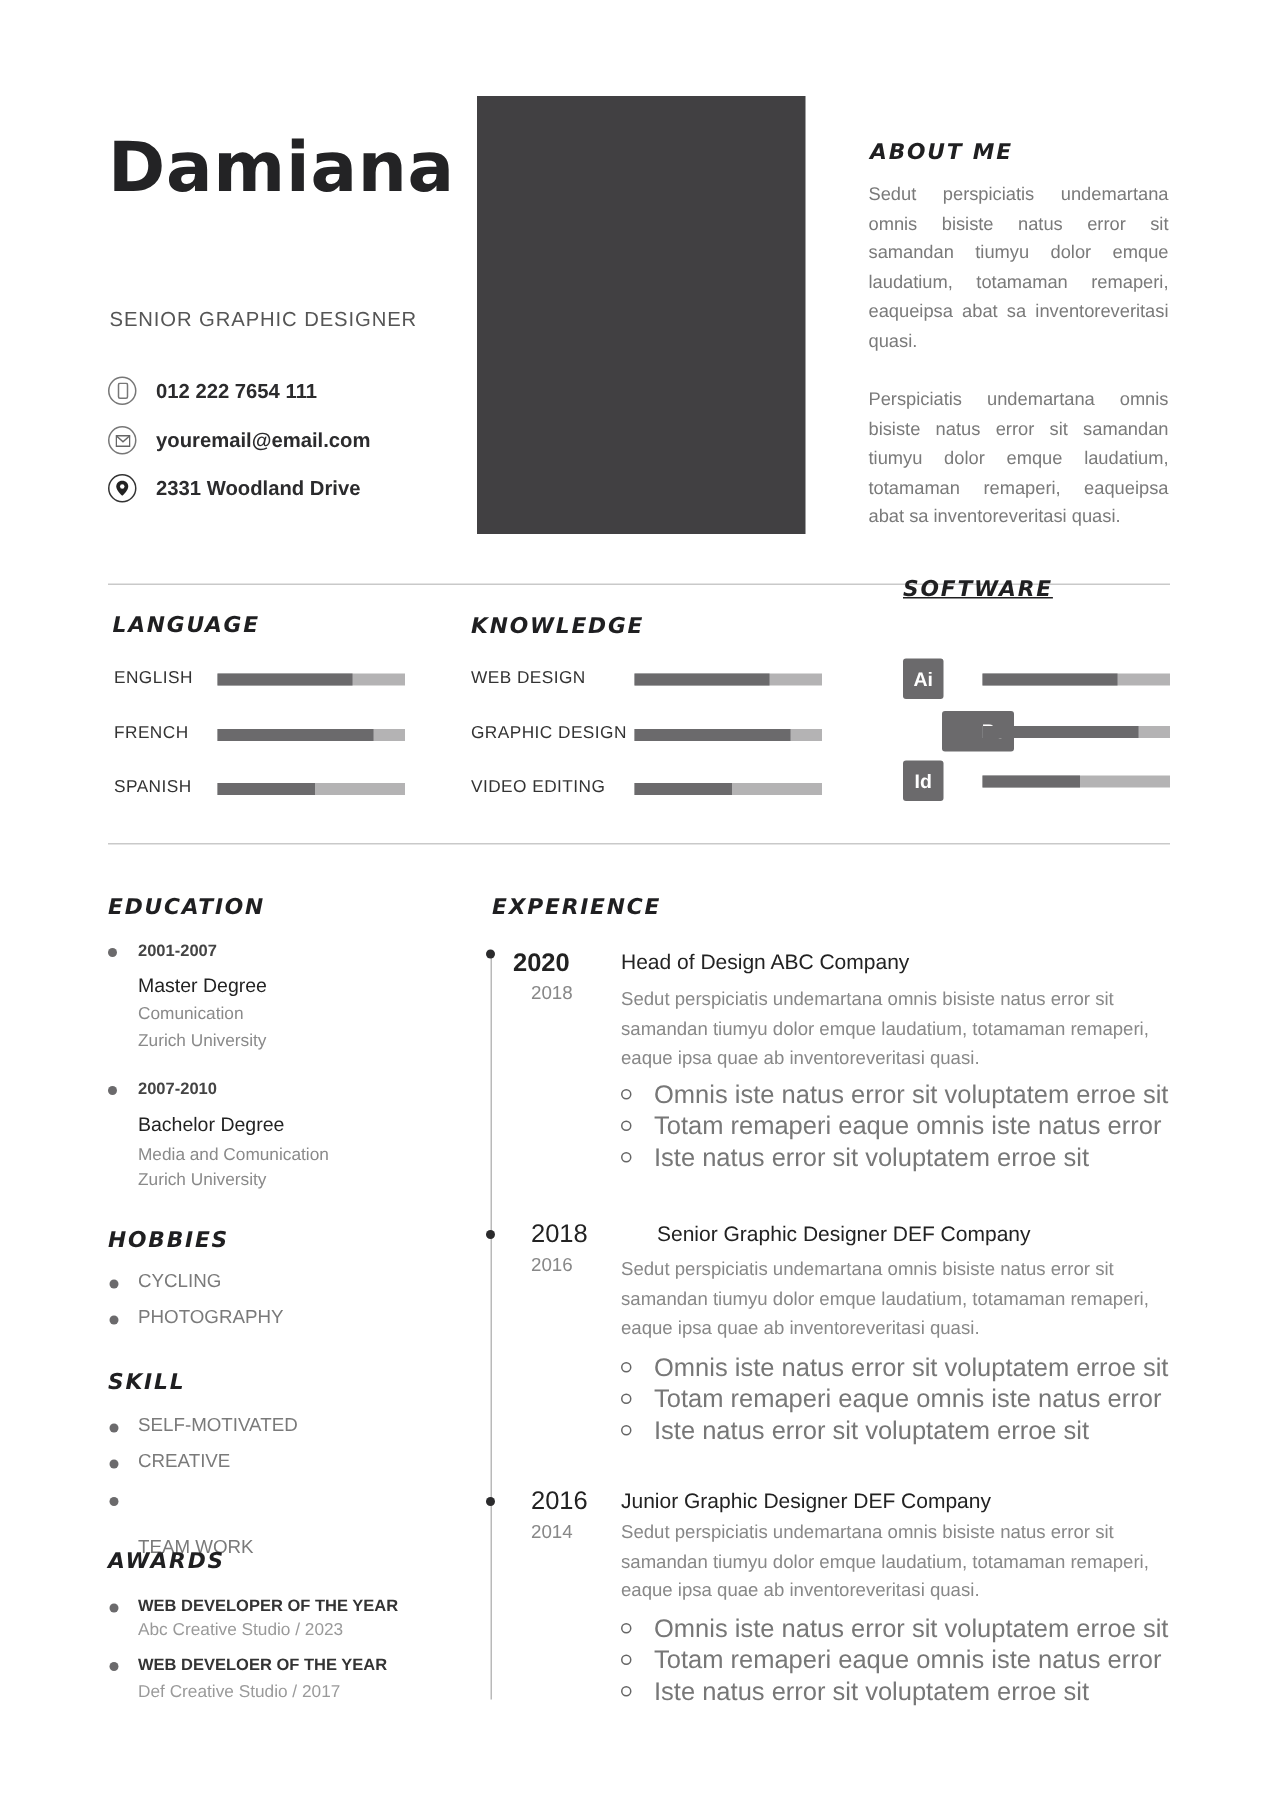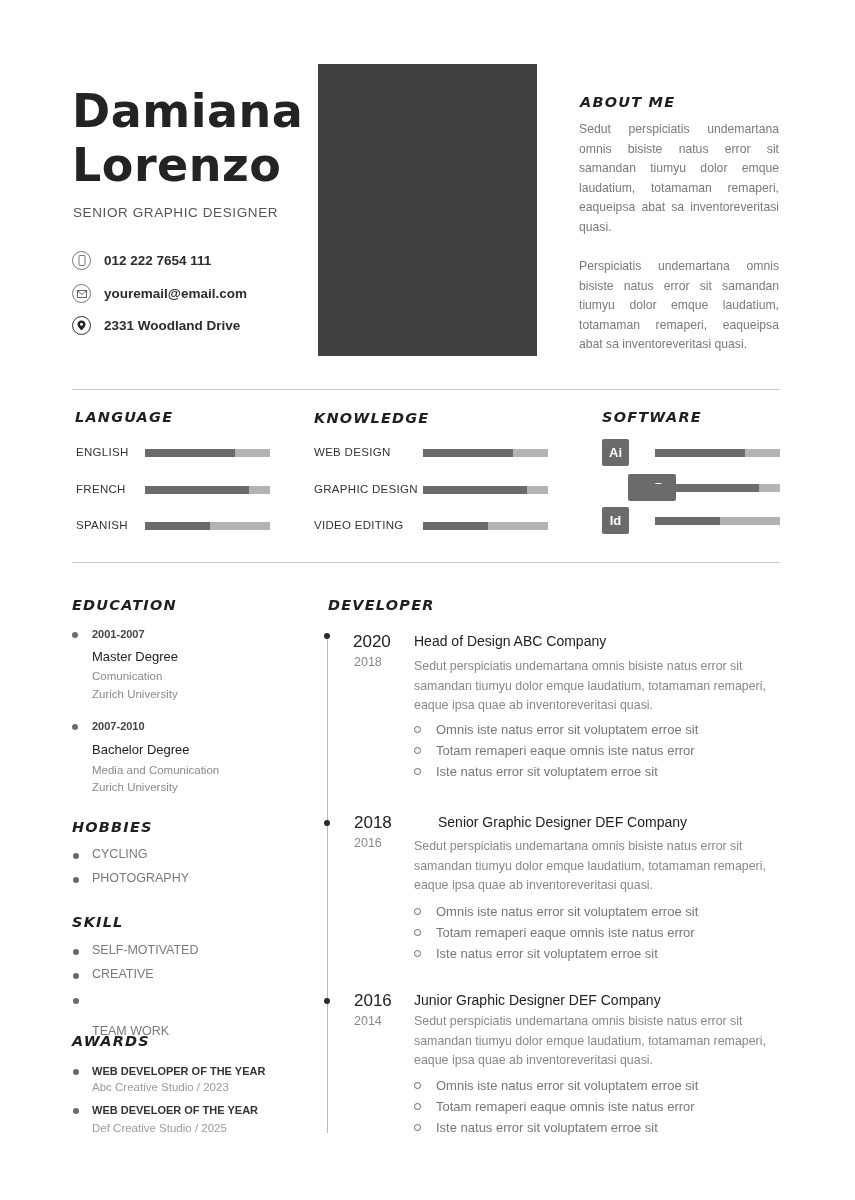--- a/index.html
+++ b/index.html
@@ -23,29 +23,28 @@
   .edu-sub{font-size:11.5px;color:#8a8a8a;line-height:18px;font-family:"Liberation Sans",sans-serif;}
   .li-text{font-size:12.5px;color:#7a7a7a;font-family:"Liberation Sans",sans-serif;}
   .aw-t{font-size:11px;font-weight:bold;color:#333;font-family:"Liberation Sans",sans-serif;}
   .aw-s{font-size:11.5px;color:#9a9a9a;font-family:"Liberation Sans",sans-serif;}
   .tl-line{left:327px;top:635px;width:1px;height:498px;background:#b9b9b9;}
   .tl-dot{width:6px;height:6px;border-radius:50%;background:#2b2b2d;}
   .y1{font-size:17px;color:#222;font-family:"Liberation Sans",sans-serif;}
   .y2{font-size:12.5px;color:#888;font-family:"Liberation Sans",sans-serif;}
   .job{font-size:14px;color:#222;font-family:"Liberation Sans",sans-serif;}
   .job-desc{width:368px;font-size:12.4px;line-height:19.5px;color:#888;font-family:"Liberation Sans",sans-serif;}
-  .bul{display:flex;align-items:center;font-size:13px;color:#777;height:21px;font-family:"Liberation Sans",sans-serif;}
+  .bul{display:flex;align-items:center;font-size:17px;color:#777;height:21px;font-family:"Liberation Sans",sans-serif;}
   .bul .ring{width:5px;height:5px;border:1.3px solid #666;border-radius:50%;margin-right:15px;}
 </style>
 </head>
 <body>
 
 <div class="abs name">
   <div>Damiana</div>
-  <div>Lorenzo</div>
 </div>
 <div class="abs title">SENIOR GRAPHIC DESIGNER</div>
 
 <div class="abs contact" style="top:251px;">
   <span class="ic">
       <svg width="8" height="11" viewBox="0 0 8 11">
         <rect x="1" y="0.5" width="6" height="10" rx="1" fill="none" stroke="#777" stroke-width="1"></rect>
       </svg>
     </span>
   <span>012 222 7654 111</span>
@@ -98,21 +97,21 @@
   </div>
 <div class="abs sk-label" style="left:314px;top:483px;">GRAPHIC DESIGN</div>
 <div class="abs bar" style="left:423px;top:486px;width:125px;">
     <div class="fill" style="width:83%;"></div>
   </div>
 <div class="abs sk-label" style="left:314px;top:519px;">VIDEO EDITING</div>
 <div class="abs bar" style="left:423px;top:522px;width:125px;">
     <div class="fill" style="width:52%;"></div>
   </div>
 
-<div class="abs h-sec" style="left:602px;top:409px;">SOFTWARE</div>
+<div class="abs h-sec" style="left:602px;top:385px;text-decoration:underline;">SOFTWARE</div>
 <div class="abs sw" style="left:602px;top:439px;">Ai</div>
 <div class="abs bar" style="left:655px;top:449px;width:125px;">
     <div class="fill" style="width:72%;"></div>
   </div>
 <div class="abs sw" style="left:628px;top:474px;padding-left:21px;">Ps</div>
 <div class="abs bar" style="left:655px;top:484px;width:125px;">
     <div class="fill" style="width:83%;"></div>
   </div>
 <div class="abs sw" style="left:602px;top:507px;">Id</div>
 <div class="abs bar" style="left:655px;top:517px;width:125px;">
@@ -147,27 +146,27 @@
 <div class="abs li-text" style="left:92px;top:967px;">CREATIVE</div>
 <div class="abs dot" style="left:73px;top:998px;"></div>
 <div class="abs li-text" style="left:92px;top:992px;margin-top:32px;">TEAM WORK</div>
 
 <div class="abs h-sec" style="left:72px;top:1033px;">AWARDS</div>
 <div class="abs dot" style="left:73px;top:1069px;"></div>
 <div class="abs aw-t" style="left:92px;top:1065px;">WEB DEVELOPER OF THE YEAR</div>
 <div class="abs aw-s" style="left:92px;top:1081px;">Abc Creative Studio / 2023</div>
 <div class="abs dot" style="left:73px;top:1108px;"></div>
 <div class="abs aw-t" style="left:92px;top:1104px;">WEB DEVELOER OF THE YEAR</div>
-<div class="abs aw-s" style="left:92px;top:1122px;">Def Creative Studio / 2025</div>
-
-<div class="abs h-sec" style="left:328px;top:597px;">DEVELOPER</div>
+<div class="abs aw-s" style="left:92px;top:1122px;">Def Creative Studio / 2017</div>
+
+<div class="abs h-sec" style="left:328px;top:597px;">EXPERIENCE</div>
 <div class="abs tl-line"></div>
 
 <div class="abs tl-dot" style="left:324px;top:633px;"></div>
-<div class="abs y1" style="left:353px;top:632px;">2020</div>
+<div class="abs y1" style="left:342px;top:632px;font-weight:bold;">2020</div>
 <div class="abs y2" style="left:354px;top:655px;">2018</div>
 <div class="abs job" style="left:414px;top:633px;">Head of Design ABC Company</div>
 <div class="abs job-desc" style="left:414px;top:657px;">Sedut perspiciatis undemartana omnis bisiste natus error sit samandan tiumyu dolor emque laudatium, totamaman remaperi, eaque ipsa quae ab inventoreveritasi quasi.</div>
 <div class="abs" style="left:414px;top:719px;">
   <div class="bul">
       <span class="ring"></span>
       <span>Omnis iste natus error sit voluptatem erroe sit</span>
     </div>
   <div class="bul">
       <span class="ring"></span>

